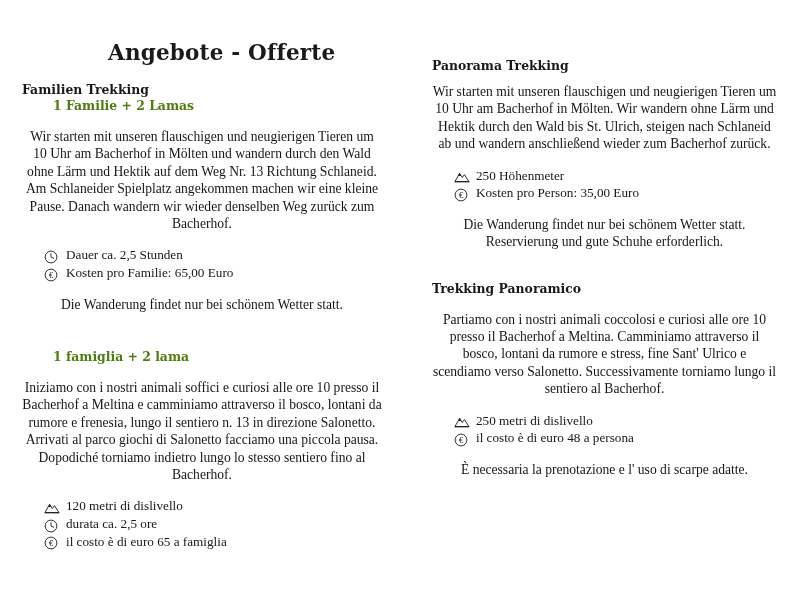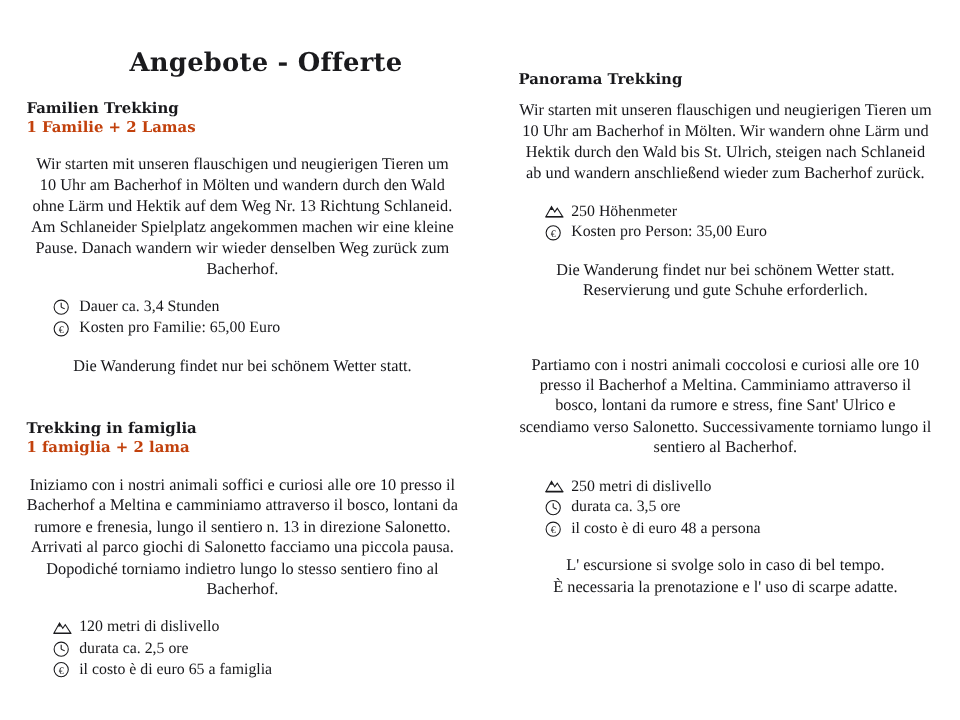--- a/index.html
+++ b/index.html
@@ -53,36 +53,37 @@
     font-weight: bold;
     font-size: 12.4px;
     line-height: 16px;
     color: #18181b;
   }
   .subheading {
     font-family: "DejaVu Serif", serif;
     font-weight: bold;
     font-size: 12.4px;
     line-height: 16px;
-    color: #c2410c;
+    color: #4d7c0f;
+    margin-left: 31px;
   }
   .para {
     font-size: 13.6px;
     line-height: 17.4px;
     text-align: center;
     color: #16161a;
   }
   .facts {
     margin: 0;
     padding: 0;
     list-style: none;
   }
   .fact {
     display: flex;
-    align-items: center;
+    align-items: flex-end;
     font-size: 13.2px;
     line-height: 17.6px;
     margin-left: 22px;
   }
   .fact .ico {
     flex: 0 0 auto;
     width: 18px;
     height: 16px;
     margin-right: 4px;
     position: relative;
@@ -118,40 +119,39 @@
       <div class="gap-m"></div>
       <ul class="facts">
         <li class="fact">
           <span class="ico">
             <svg class="glyph" width="14" height="14" viewBox="0 0 14 14">
               <circle cx="7" cy="7" r="5.9" fill="none" stroke="#1b1b1e" stroke-width="0.9"></circle>
               <line x1="7" y1="7" x2="7" y2="3.3" stroke="#1b1b1e" stroke-width="0.9"></line>
               <line x1="7" y1="7" x2="10" y2="8.4" stroke="#1b1b1e" stroke-width="0.9"></line>
             </svg>
           </span>
-          <span class="txt">Dauer ca. 3,4 Stunden</span>
+          <span class="txt">Dauer ca. 2,5 Stunden</span>
         </li>
         <li class="fact">
           <span class="ico">
             <svg class="glyph" width="14" height="14" viewBox="0 0 14 14">
               <circle cx="7" cy="7" r="5.9" fill="none" stroke="#1b1b1e" stroke-width="0.9"></circle>
               <text x="7" y="10.3" font-family="Liberation Serif, serif" font-size="8.5" text-anchor="middle" fill="#1b1b1e">€</text>
             </svg>
           </span>
           <span class="txt">Kosten pro Familie: 65,00 Euro</span>
         </li>
       </ul>
       <div class="gap-m"></div>
       <div class="para">Die Wanderung findet nur bei schönem Wetter statt.</div>
     </div>
 
     <div class="gap-xxl"></div>
 
     <div class="section">
-      <div class="heading">Trekking in famiglia</div>
       <div class="subheading">1 famiglia + 2 lama</div>
       <div class="gap-m"></div>
       <div class="para">Iniziamo con i nostri animali soffici e curiosi alle ore 10 presso il Bacherhof a Meltina e camminiamo attraverso il bosco, lontani da rumore e frenesia, lungo il sentiero n. 13 in direzione Salonetto. Arrivati al parco giochi di Salonetto facciamo una piccola pausa. Dopodiché torniamo indietro lungo lo stesso sentiero fino al Bacherhof.</div>
       <div class="gap-m"></div>
       <ul class="facts">
         <li class="fact">
           <span class="ico">
             <svg class="glyph" width="16" height="13" viewBox="0 0 16 13">
               <path d="M1 11.5 L5.6 3.2 L8.3 7.6 L10.4 4.6 L14.9 11.5 Z" fill="none" stroke="#1b1b1e" stroke-width="0.9"></path>
               <path d="M4.2 6.0 L5.6 3.2 L7.0 6.0 Z" fill="#1b1b1e"></path>
@@ -215,54 +215,44 @@
         </li>
       </ul>
       <div class="gap-m"></div>
       <div class="para">Die Wanderung findet nur bei schönem Wetter statt.</div>
       <div class="para">Reservierung und gute Schuhe erforderlich.</div>
     </div>
 
     <div class="gap-xl"></div>
 
     <div class="section">
+      <div class="heading">Trekking Panoramico</div>
       <div class="gap-m"></div>
       <div class="para">Partiamo con i nostri animali coccolosi e curiosi alle ore 10 presso il Bacherhof a Meltina. Camminiamo attraverso il bosco, lontani da rumore e stress, fine Sant' Ulrico e scendiamo verso Salonetto. Successivamente torniamo lungo il sentiero al Bacherhof.</div>
       <div class="gap-m"></div>
       <ul class="facts">
         <li class="fact">
           <span class="ico">
             <svg class="glyph" width="16" height="13" viewBox="0 0 16 13">
               <path d="M1 11.5 L5.6 3.2 L8.3 7.6 L10.4 4.6 L14.9 11.5 Z" fill="none" stroke="#1b1b1e" stroke-width="0.9"></path>
               <path d="M4.2 6.0 L5.6 3.2 L7.0 6.0 Z" fill="#1b1b1e"></path>
               <line x1="0.6" y1="11.9" x2="15.4" y2="11.9" stroke="#1b1b1e" stroke-width="0.9"></line>
             </svg>
           </span>
           <span class="txt">250 metri di dislivello</span>
         </li>
         <li class="fact">
           <span class="ico">
             <svg class="glyph" width="14" height="14" viewBox="0 0 14 14">
               <circle cx="7" cy="7" r="5.9" fill="none" stroke="#1b1b1e" stroke-width="0.9"></circle>
-              <line x1="7" y1="7" x2="7" y2="3.3" stroke="#1b1b1e" stroke-width="0.9"></line>
-              <line x1="7" y1="7" x2="10" y2="8.4" stroke="#1b1b1e" stroke-width="0.9"></line>
-            </svg>
-          </span>
-          <span class="txt">durata ca. 3,5 ore</span>
-        </li>
-        <li class="fact">
-          <span class="ico">
-            <svg class="glyph" width="14" height="14" viewBox="0 0 14 14">
-              <circle cx="7" cy="7" r="5.9" fill="none" stroke="#1b1b1e" stroke-width="0.9"></circle>
               <text x="7" y="10.3" font-family="Liberation Serif, serif" font-size="8.5" text-anchor="middle" fill="#1b1b1e">€</text>
             </svg>
           </span>
           <span class="txt">il costo è di euro 48 a persona</span>
         </li>
       </ul>
       <div class="gap-m"></div>
-      <div class="para">L' escursione si svolge solo in caso di bel tempo.</div>
       <div class="para">È necessaria la prenotazione e l' uso di scarpe adatte.</div>
     </div>
 
   </div>
 
 </div>
 
 </body></html>

